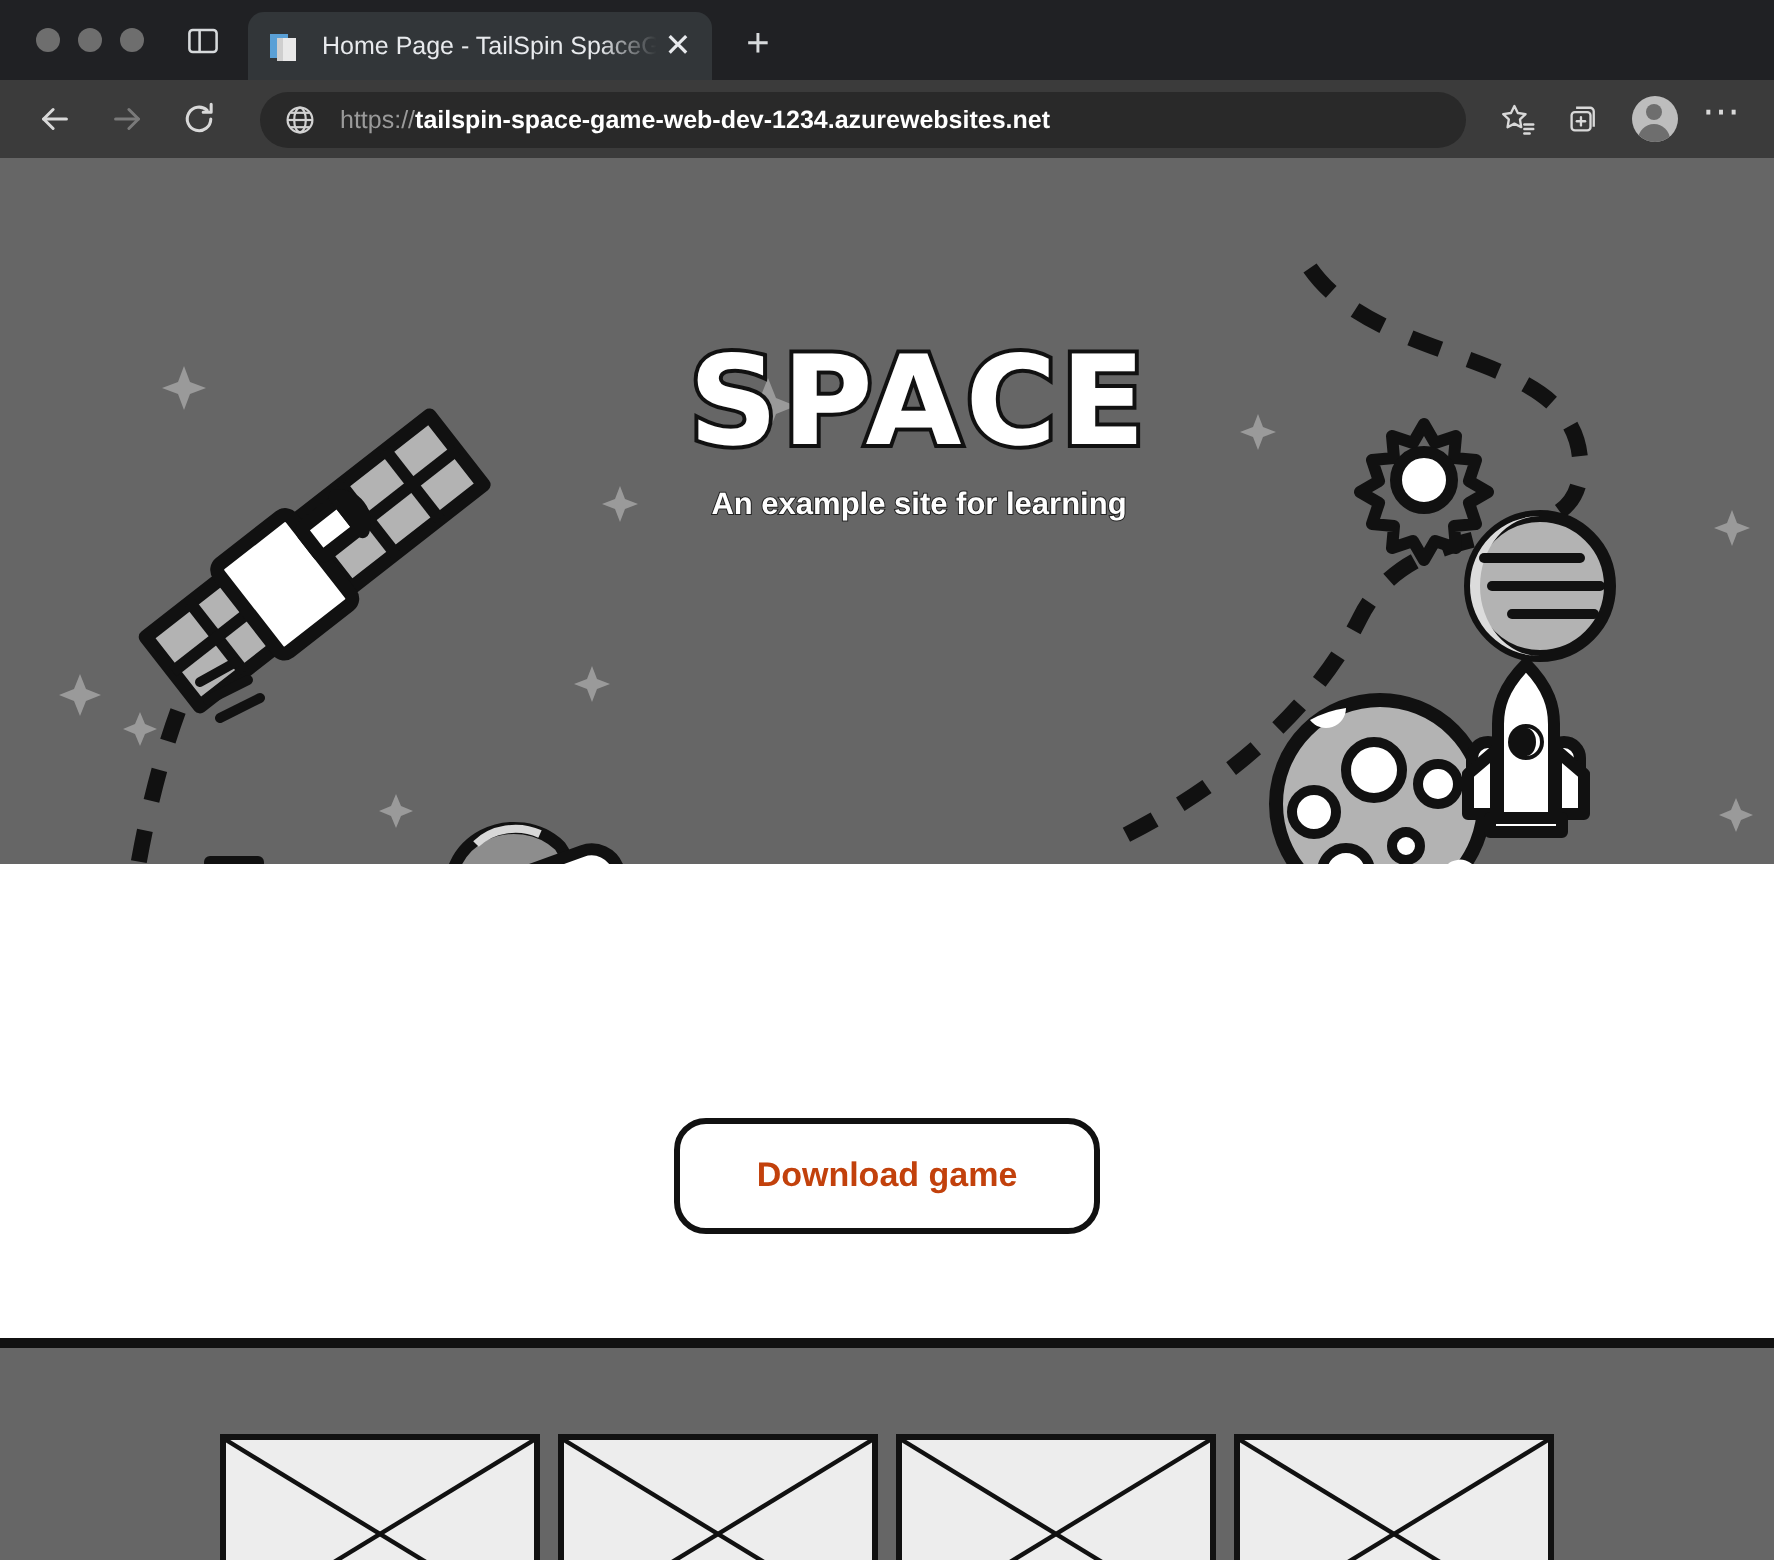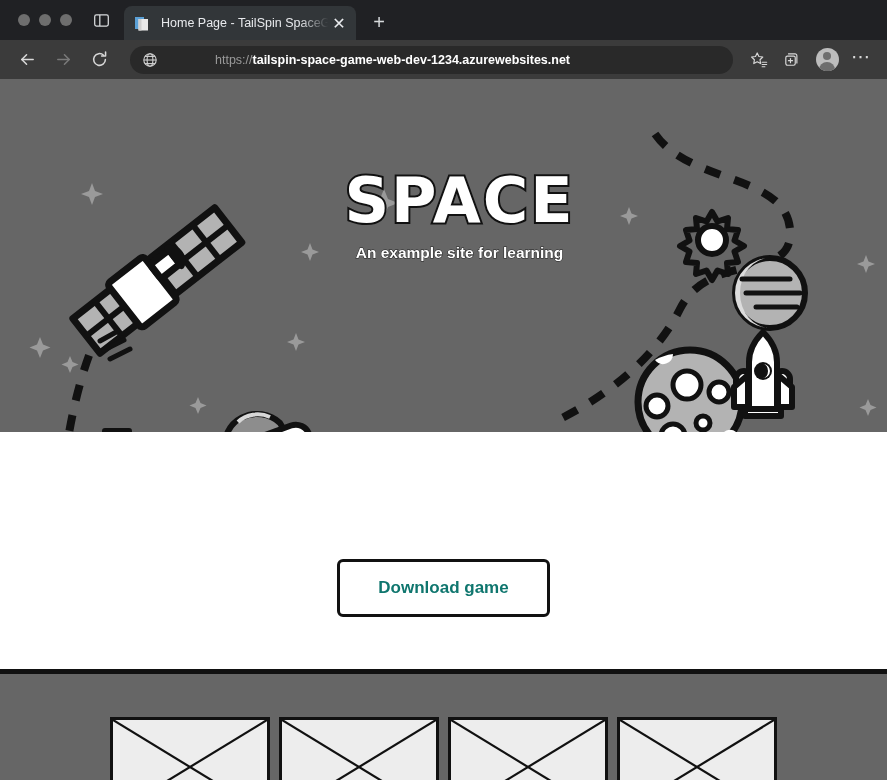--- a/index.html
+++ b/index.html
@@ -88,21 +88,20 @@
   .omnibox {
     flex: 1;
     height: 28px;
     background: #292929;
     border-radius: 14px;
     display: flex;
     align-items: center;
     margin: 0 8px 0 12px;
     padding: 0 12px;
     min-width: 0;
-    gap: 45px;
   }
   .globe-icon { width: 16px; height: 16px; color: #d2d2d2; flex: none; margin-right: 12px; }
   .url-text {
     font-size: 12.5px; color: #ffffff; font-weight: bold;
     white-space: nowrap; overflow: hidden;
   }
   .url-scheme { color: #9a9a9a; font-weight: normal; }
 
   .tool-icon {
     width: 32px; height: 30px; flex: none;
@@ -179,25 +178,25 @@
     height: 237px;
     background: #ffffff;
     display: flex;
     align-items: flex-start;
     justify-content: center;
     padding-top: 127px;
   }
   .cta-btn {
     background: #ffffff;
     border: 3px solid #111111;
-    border-radius: 6px;
+    border-radius: 16px;
     padding: 16px 38px;
     font-size: 17px;
     font-weight: bold;
-    color: #0f766e;
+    color: #c2410c;
     font-family: "Liberation Sans", sans-serif;
     cursor: pointer;
   }
 
   .gallery {
     height: 190px;
     background: #666666;
     border-top: 5px solid #111111;
     display: flex;
     align-items: center;

